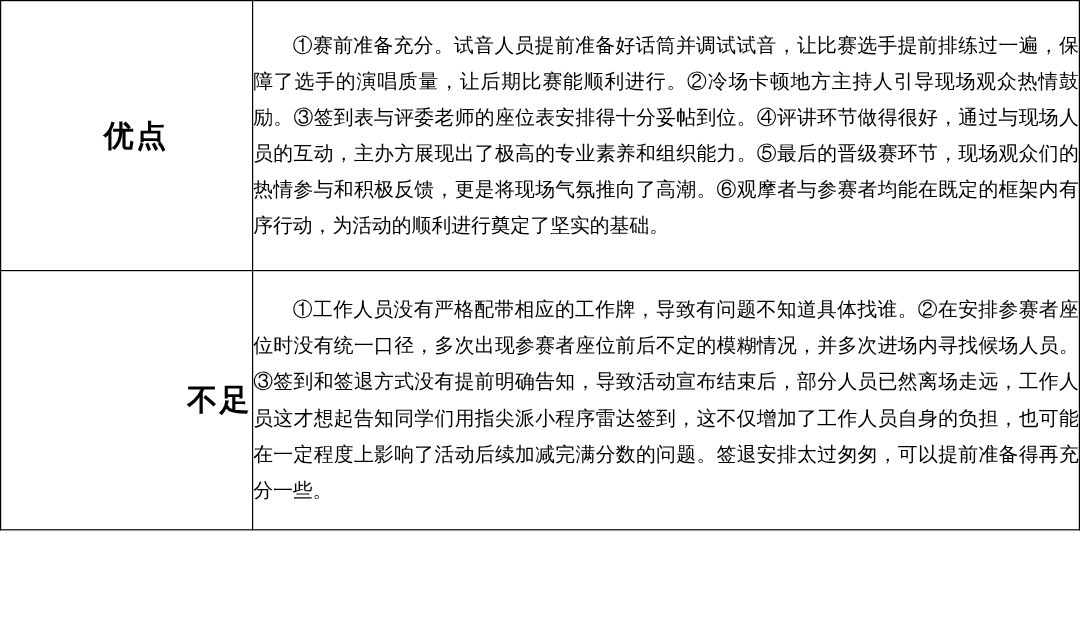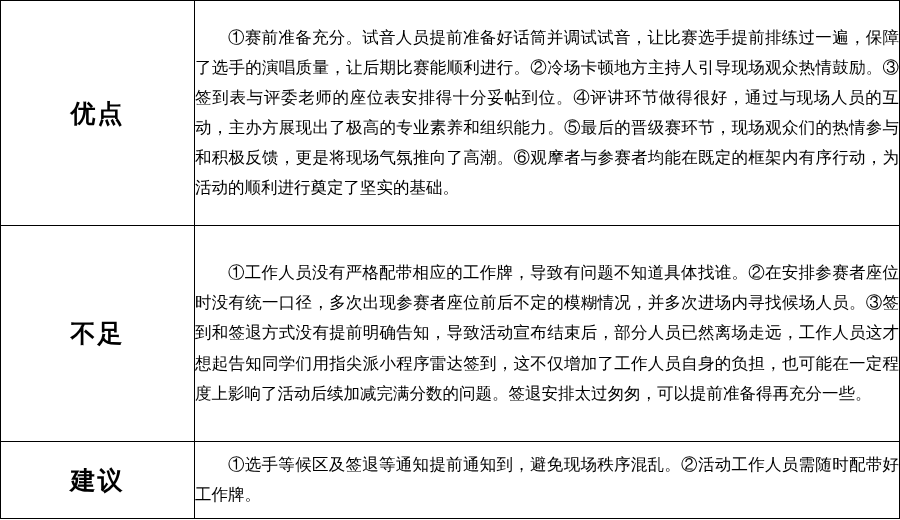--- a/index.html
+++ b/index.html
@@ -38,41 +38,35 @@
     line-height: 1.82;
     text-align: justify;
     text-justify: inter-ideograph;
     font-family: "DejaVu Serif", "Liberation Serif", serif;
     margin-top: 12px;
   }
   .body-cell p {
     margin: 0;
     text-indent: 2em;
   }
-  .row-advantages .label-cell { height: 224px; }
-  .row-shortcomings .label-cell { height: 215px; }
+  .row-advantages .label-cell { height: 224px; padding-left: 16px; }
+  .row-shortcomings .label-cell { height: 215px; text-align: right; }
   .row-suggestions .label-cell { height: 76px; }
 </style>
 </head>
 <body>
 
 <table class="doc-table">
   <tbody>
     <tr class="row-advantages">
       <td class="label-cell">优点</td>
       <td class="body-cell">
         <p>①赛前准备充分。试音人员提前准备好话筒并调试试音，让比赛选手提前排练过一遍，保障了选手的演唱质量，让后期比赛能顺利进行。②冷场卡顿地方主持人引导现场观众热情鼓励。③签到表与评委老师的座位表安排得十分妥帖到位。④评讲环节做得很好，通过与现场人员的互动，主办方展现出了极高的专业素养和组织能力。⑤最后的晋级赛环节，现场观众们的热情参与和积极反馈，更是将现场气氛推向了高潮。⑥观摩者与参赛者均能在既定的框架内有序行动，为活动的顺利进行奠定了坚实的基础。</p>
       </td>
     </tr>
     <tr class="row-shortcomings">
       <td class="label-cell">不足</td>
       <td class="body-cell">
         <p>①工作人员没有严格配带相应的工作牌，导致有问题不知道具体找谁。②在安排参赛者座位时没有统一口径，多次出现参赛者座位前后不定的模糊情况，并多次进场内寻找候场人员。③签到和签退方式没有提前明确告知，导致活动宣布结束后，部分人员已然离场走远，工作人员这才想起告知同学们用指尖派小程序雷达签到，这不仅增加了工作人员自身的负担，也可能在一定程度上影响了活动后续加减完满分数的问题。签退安排太过匆匆，可以提前准备得再充分一些。</p>
       </td>
     </tr>
-    <tr class="row-suggestions">
-      <td class="label-cell">建议</td>
-      <td class="body-cell">
-        <p>①选手等候区及签退等通知提前通知到，避免现场秩序混乱。②活动工作人员需随时配带好工作牌。</p>
-      </td>
-    </tr>
   </tbody>
 </table>
 
 </body></html>

